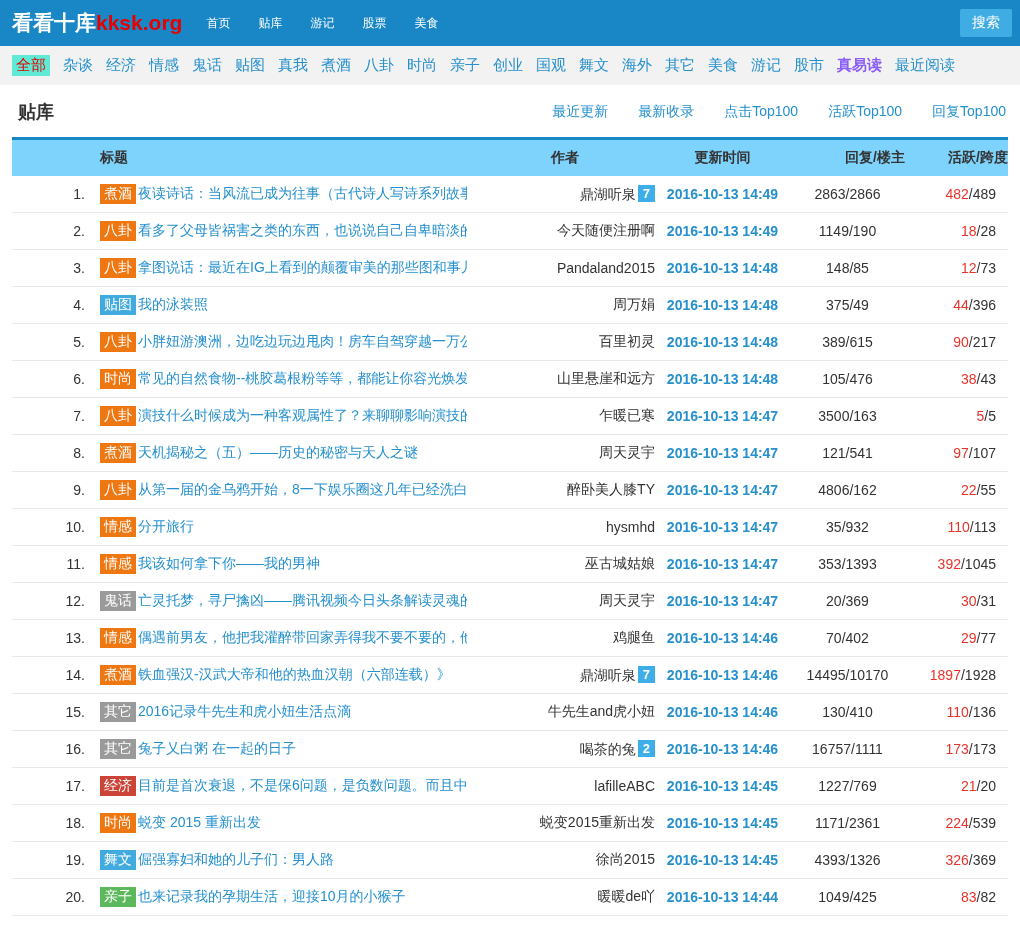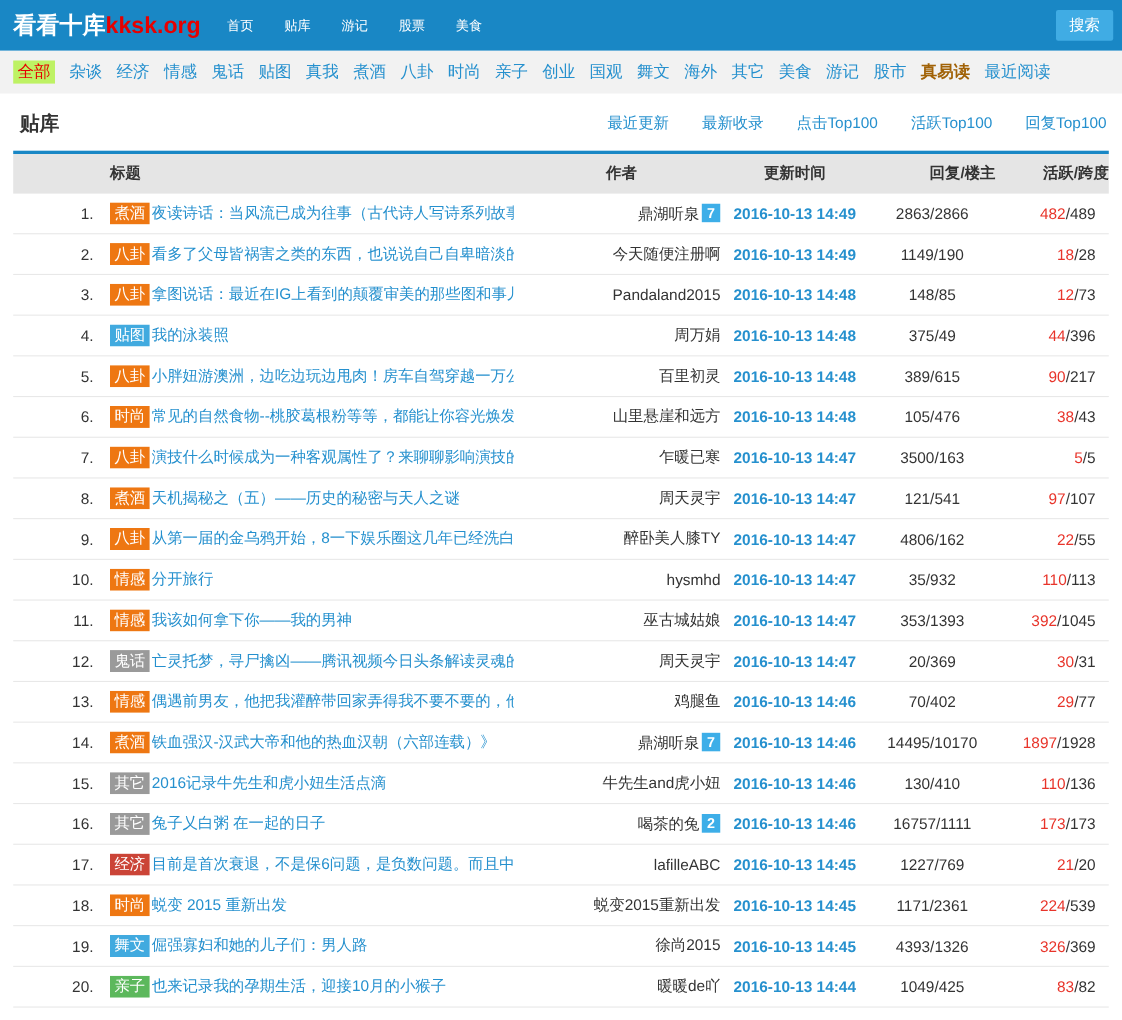--- a/index.html
+++ b/index.html
@@ -17,33 +17,33 @@
   .topnav-items a { color:#fff; font-size:12px; }
   .search-btn { position:absolute; right:8px; top:9px; height:28px;
     background:#40ace4; color:#fff; border:none; font-size:14px;
     padding:0 12px; border-radius:2px; cursor:pointer;
     font-family:inherit; }
 
   
   .catnav { background:#f2f2f2; padding:9px 12px; display:flex; gap:13px;
     align-items:center; flex-wrap:nowrap; }
   .catnav a { font-size:15px; color:#2590ce; white-space:nowrap; }
-  .catnav a.active { background:#bef264; color:#e60000; padding:1px 4px; }
-  .catnav a.green { color:#a16207; font-weight:bold; }
+  .catnav a.active { background:#5eead4; color:#e60000; padding:1px 4px; }
+  .catnav a.green { color:#8b5cf6; font-weight:bold; }
 
   
   .pagehead { display:flex; align-items:center; padding:15px 14px 13px 18px; }
   .page-title { font-size:18px; font-weight:bold; color:#333; }
   .pagehead-links { margin-left:auto; display:flex; gap:30px; }
   .pagehead-links a { color:#2590ce; font-size:14px; }
 
   
   .tablewrap { margin:0 12px; border-top:3px solid #1987c5; }
   .thead { display:grid; grid-template-columns:88px 1fr 180px 135px 115px 103px;
-    background:#e5e5e5; height:36px; align-items:center;
+    background:#7dd3fc; height:36px; align-items:center;
     font-size:14px; font-weight:bold; color:#333; }
   .thead .h-title { text-align:left; }
   .thead .h-author, .thead .h-time { text-align:center; }
   .thead .h-reply, .thead .h-active { text-align:right; }
 
   .trow { display:grid; grid-template-columns:88px 1fr 180px 135px 115px 103px;
     height:37px; align-items:center; border-bottom:1px solid #e8e8e8;
     font-size:14px; color:#333; }
   .c-idx { text-align:right; padding-right:15px; color:#333; }
   .c-title { display:flex; align-items:center; overflow:hidden;

